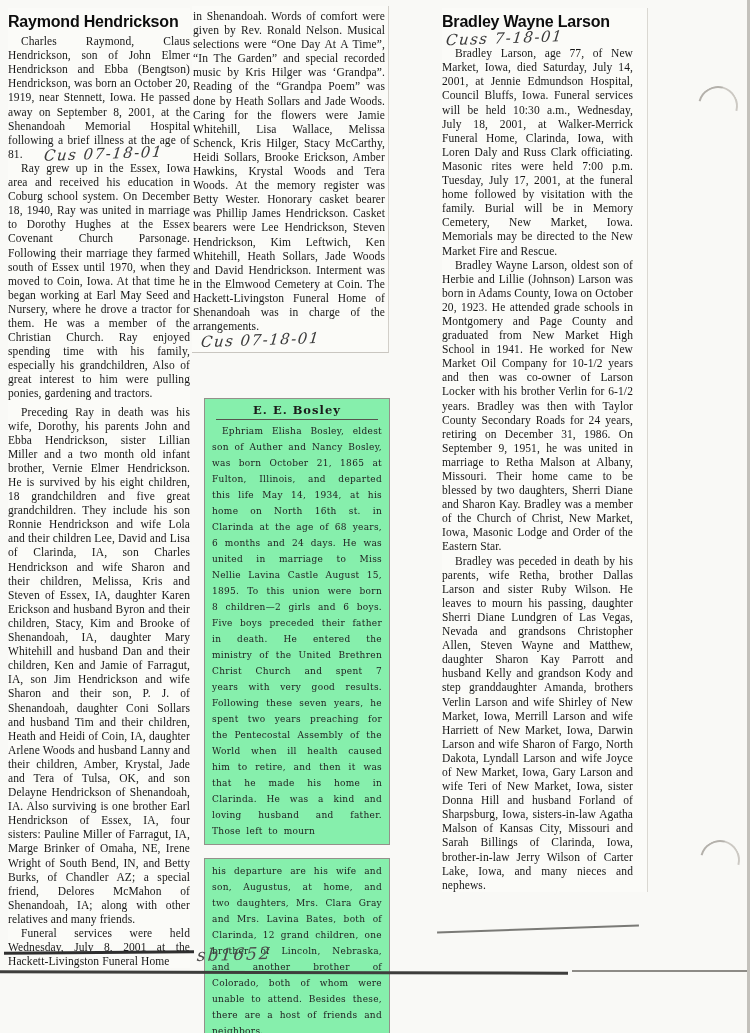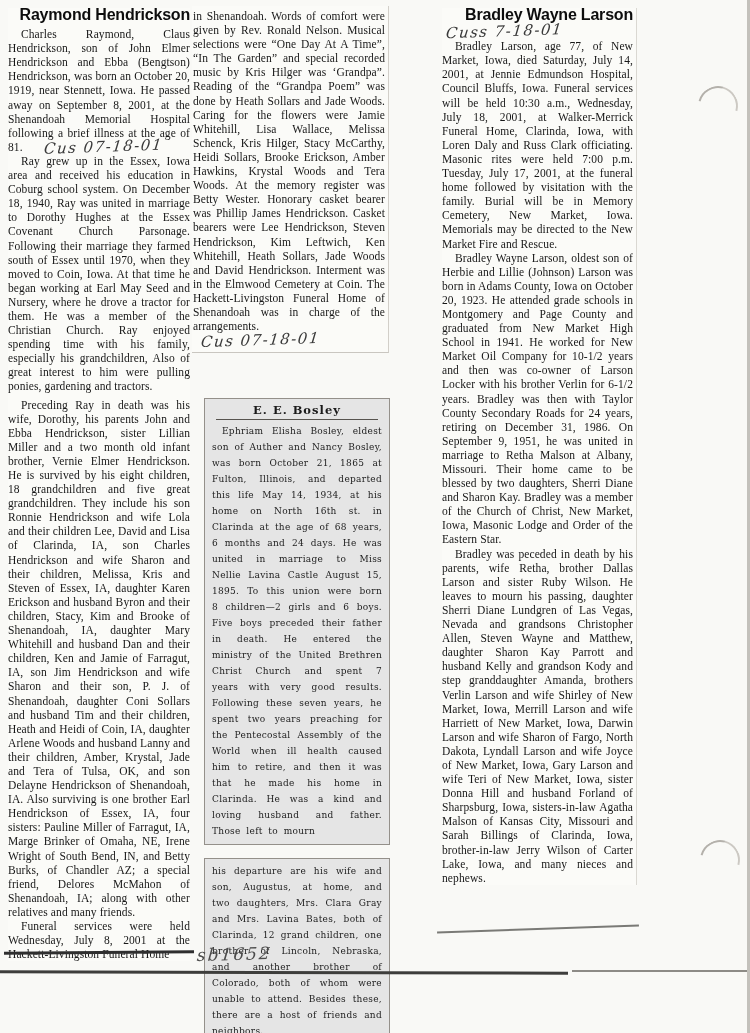--- a/index.html
+++ b/index.html
@@ -28,42 +28,42 @@
     color: #171717;
     letter-spacing: 0.1px;
   }
   .news p { margin: 0; }
   .news p.ind { text-indent: 13px; }
   .clip-title {
     font-family: "Liberation Sans", sans-serif;
     font-weight: bold;
     font-size: 16px;
     letter-spacing: -0.2px;
-    text-align: right;
-    margin: 0 0 5px 0;
+    text-align: left;
+    margin: 7px 0 5px 0;
     color: #0d0d0d;
   }
   
   .hand {
     font-family: "DejaVu Serif", serif;
     font-style: italic;
     display: inline-block;
     transform: rotate(-2deg) skewX(-8deg);
     color: #3a3a3a;
     font-size: 15px;
     letter-spacing: 1.5px;
     white-space: nowrap;
   }
   .hand.block { display: block; margin: 1px 0 2px 4px; }
   .hand.inline { margin-left: 8px; vertical-align: -1px; }
   
   .bosley-wrap { position: absolute; left: 204px; top: 398px; width: 186px; }
   .bosley-box {
     border: 1.5px solid #94908a;
-    background: #e5e5e5;
+    background: #86efac;
     padding: 4px 7px 5px 7px;
     box-sizing: border-box;
   }
   .bosley-box.second { margin-top: 13px; border-bottom: 2.5px solid #6e6b66; }
   .bosley {
     font-family: "DejaVu Serif", serif;
     font-size: 9px;
     line-height: 16px;
     letter-spacing: 0.3px;
     word-spacing: 2.5px;
@@ -147,21 +147,21 @@
     </div>
     <div class="bosley-box second">
       <div class="bosley">
         <p>his departure are his wife and son, Augustus, at home, and two daughters, Mrs. Clara Gray and Mrs. Lavina Bates, both of Clarinda, 12 grand children, one brother of Lincoln, Nebraska, and another brother of Colorado, both of whom were unable to attend. Besides these, there are a host of friends and neighbors.</p>
         <h3 class="card-title">CARD OF THANKS</h3>
         <p class="ind">We wish to thank all our friends for their sympathy and kindness shown us during illness and death of our loving husband and father.</p>
       </div>
     </div>
   </section>
 
-  <article class="clip news" style="left:442px; top:8px; width:191px; padding-right:3px; border-right:1px solid #dad8d2;">
+  <article class="clip news" style="left:442px; top:8px; width:191px; padding-right:14px; border-right:1px solid #dad8d2;">
     <h1 class="clip-title" style="margin-bottom:1px;">Bradley Wayne Larson</h1>
     <div class="hand block">Cuss 7-18-01</div>
     <p class="ind">Bradley Larson, age 77, of New Market, Iowa, died Saturday, July 14, 2001, at Jennie Edmundson Hospital, Council Bluffs, Iowa. Funeral services will be held 10:30 a.m., Wednesday, July 18, 2001, at Walker-Merrick Funeral Home, Clarinda, Iowa, with Loren Daly and Russ Clark officiating. Masonic rites were held 7:00 p.m. Tuesday, July 17, 2001, at the funeral home followed by visitation with the family. Burial will be in Memory Cemetery, New Market, Iowa. Memorials may be directed to the New Market Fire and Rescue.</p>
     <p class="ind">Bradley Wayne Larson, oldest son of Herbie and Lillie (Johnson) Larson was born in Adams County, Iowa on October 20, 1923. He attended grade schools in Montgomery and Page County and graduated from New Market High School in 1941. He worked for New Market Oil Company for 10-1/2 years and then was co-owner of Larson Locker with his brother Verlin for 6-1/2 years. Bradley was then with Taylor County Secondary Roads for 24 years, retiring on December 31, 1986. On September 9, 1951, he was united in marriage to Retha Malson at Albany, Missouri. Their home came to be blessed by two daughters, Sherri Diane and Sharon Kay. Bradley was a member of the Church of Christ, New Market, Iowa, Masonic Lodge and Order of the Eastern Star.</p>
     <p class="ind">Bradley was peceded in death by his parents, wife Retha, brother Dallas Larson and sister Ruby Wilson. He leaves to mourn his passing, daughter Sherri Diane Lundgren of Las Vegas, Nevada and grandsons Christopher Allen, Steven Wayne and Matthew, daughter Sharon Kay Parrott and husband Kelly and grandson Kody and step granddaughter Amanda, brothers Verlin Larson and wife Shirley of New Market, Iowa, Merrill Larson and wife Harriett of New Market, Iowa, Darwin Larson and wife Sharon of Fargo, North Dakota, Lyndall Larson and wife Joyce of New Market, Iowa, Gary Larson and wife Teri of New Market, Iowa, sister Donna Hill and husband Forland of Sharpsburg, Iowa, sisters-in-law Agatha Malson of Kansas City, Missouri and Sarah Billings of Clarinda, Iowa, brother-in-law Jerry Wilson of Carter Lake, Iowa, and many nieces and nephews.</p>
   </article>
 
   <div class="scanline" style="left:437px; top:928px; width:202px; height:2px; transform:rotate(-2deg); background:#7a7a76;"></div>
 
   <div class="punch-hole" style="left:698px; top:86px;"></div>

